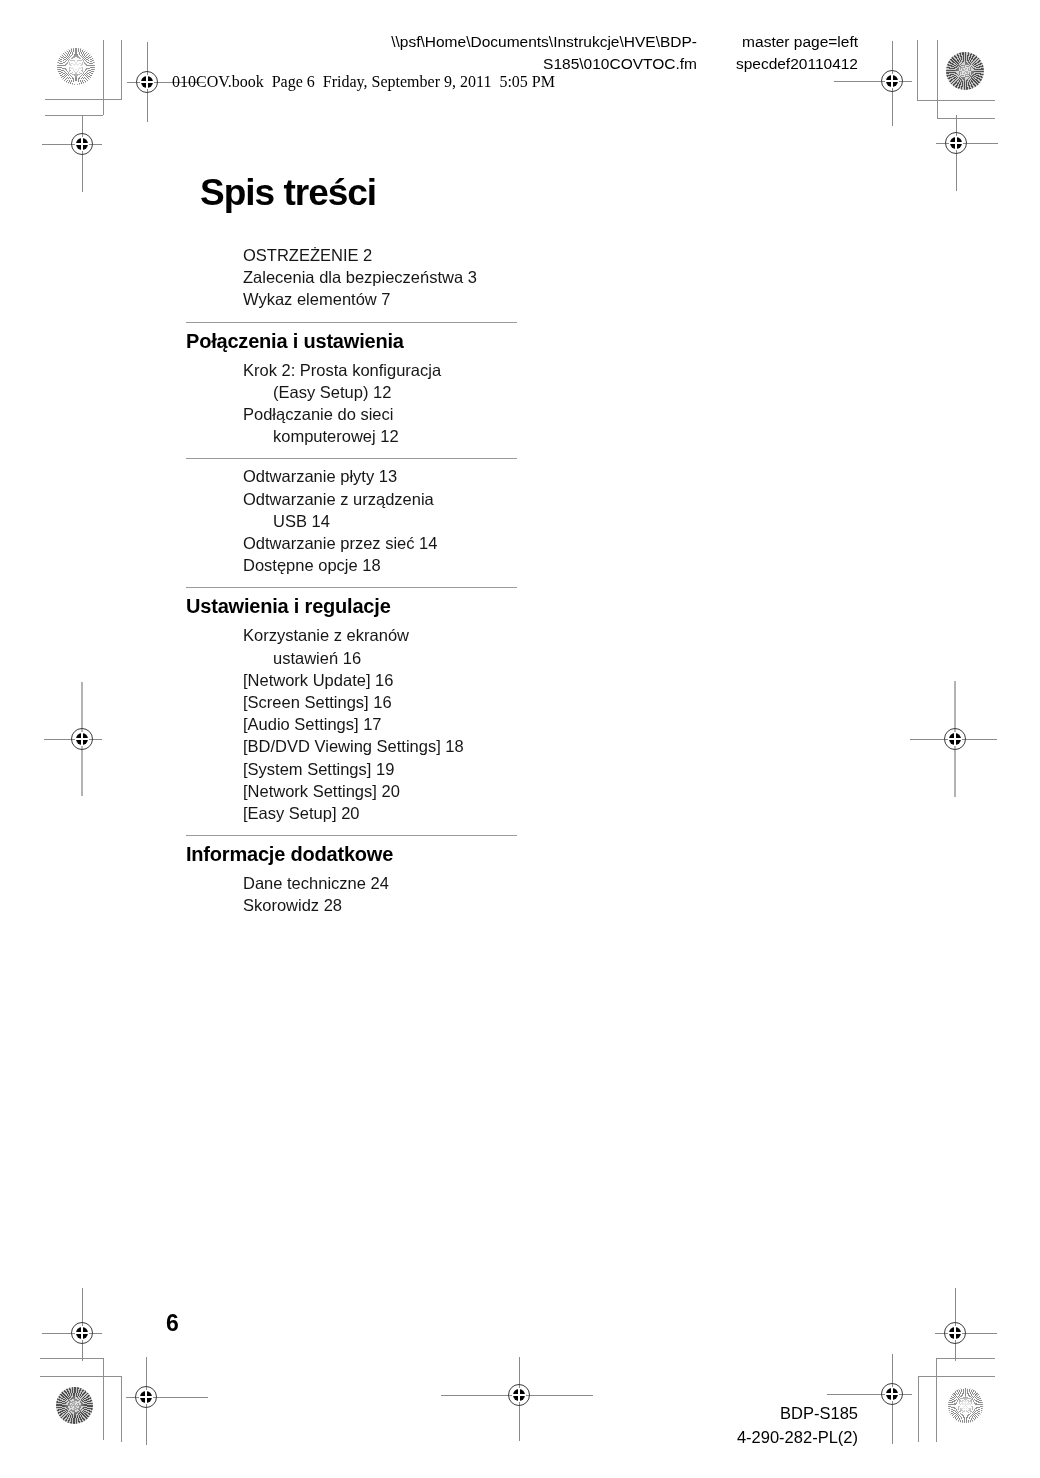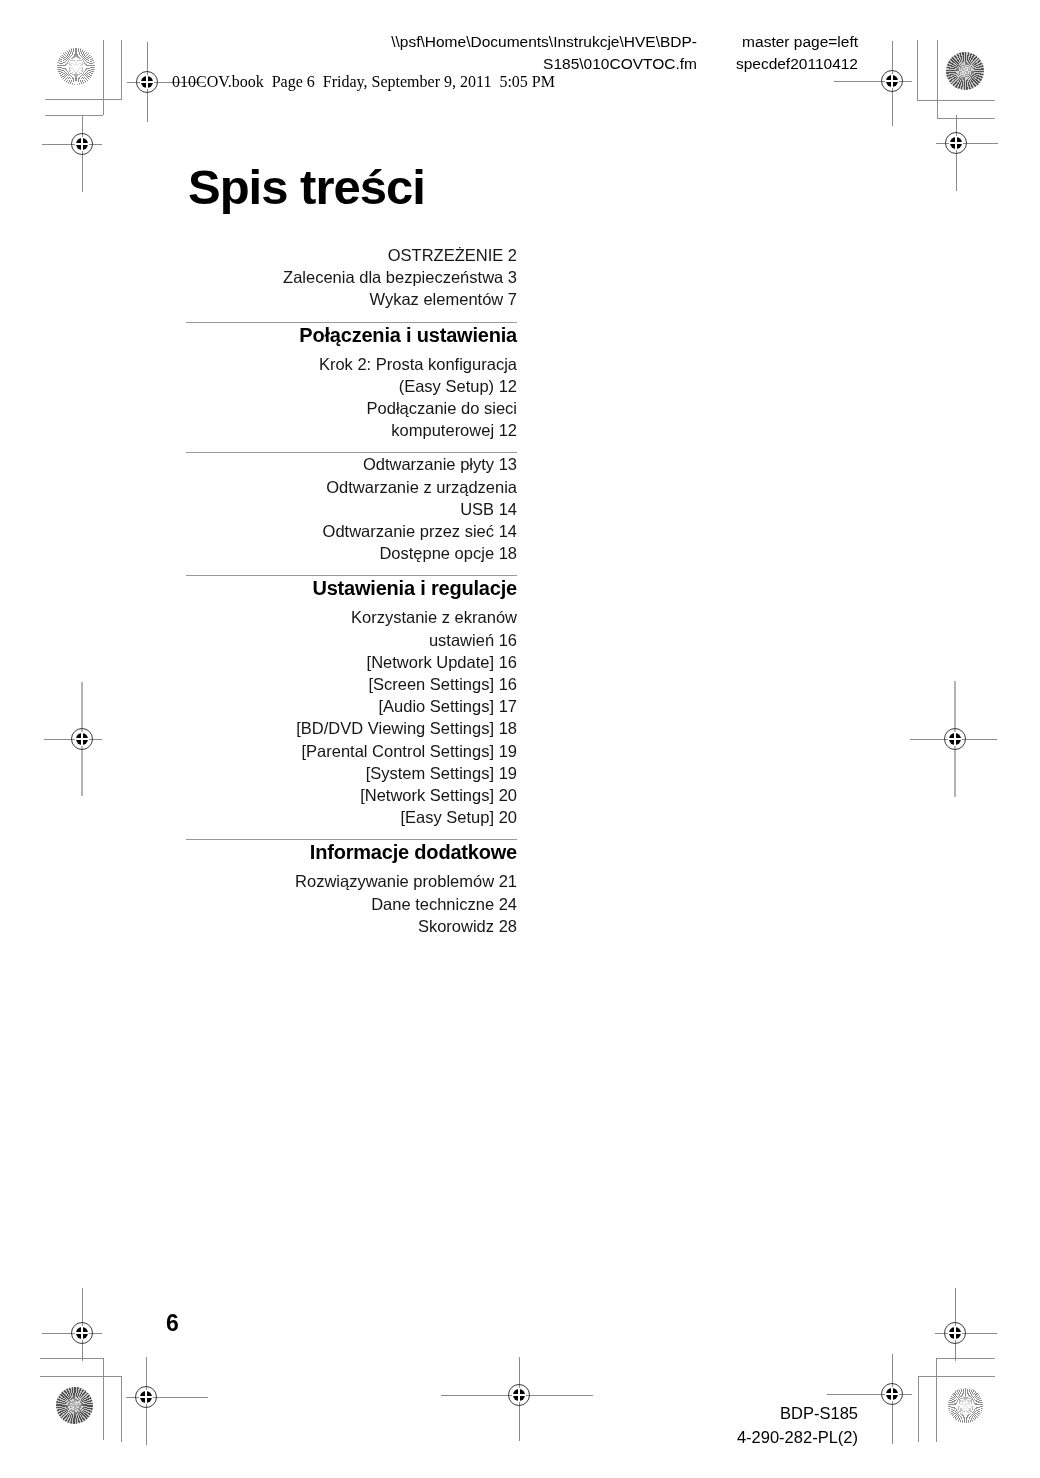--- a/index.html
+++ b/index.html
@@ -23,26 +23,26 @@
   .rm .wch{position:absolute;left:-7px;top:-1px;width:14px;height:1.5px;background:#fff;}
   .rm .wcv{position:absolute;left:-1px;top:-7px;width:1.5px;height:14px;background:#fff;}
 
   
   .hdr-path{position:absolute;top:31px;right:343px;text-align:right;font-size:15.5px;line-height:22px;color:#000;}
   .hdr-master{position:absolute;top:31px;right:182px;text-align:right;font-size:15.5px;line-height:22px;color:#000;}
   .hdr-book{position:absolute;top:73px;left:172px;font-family:"Liberation Serif",serif;
             font-size:16px;color:#000;white-space:pre;}
 
   
-  .title{position:absolute;left:188px;top:162px;margin:0;font-size:49px;font-weight:900;
+  .title{position:absolute;left:188px;top:162px;margin:12px;font-size:37px;font-weight:900;
          letter-spacing:-1px;line-height:1.05;color:#000;}
-  .toc{position:absolute;left:186px;top:244px;width:331px;text-align:right;}
+  .toc{position:absolute;left:186px;top:244px;width:331px;}
   .li{padding-left:57px;font-size:16.5px;line-height:22.2px;color:#161616;}
   .li .cont{padding-left:30px;}
-  .toc-section{border-top:1px solid #9b9b9b;margin-top:11px;}
+  .toc-section{border-top:1px solid #9b9b9b;margin-top:11px;padding-top:6px;}
   .toc-section h2{margin:0 0 6px 0;font-size:20px;font-weight:700;line-height:24px;
                   letter-spacing:-0.2px;color:#000;}
   .pageno{position:absolute;left:166px;top:1310px;font-size:23px;font-weight:700;color:#000;}
   .footer{position:absolute;right:182px;top:1401px;text-align:right;font-size:16.5px;line-height:24px;color:#000;}
   .footer .b{font-weight:400;}
 </style>
 </head>
 <body>
 
 <div class="sheet">
@@ -204,29 +204,27 @@
     <section class="toc-section">
       <h2>Ustawienia i regulacje</h2>
       <div class="li">
         <div>Korzystanie z ekranów</div>
         <div class="cont">ustawień 16</div>
       </div>
       <div class="li">[Network Update] 16</div>
       <div class="li">[Screen Settings] 16</div>
       <div class="li">[Audio Settings] 17</div>
       <div class="li">[BD/DVD Viewing Settings] 18</div>
-      <div class="li">[Parental Control Settings] 19</div>
       <div class="li">[System Settings] 19</div>
       <div class="li">[Network Settings] 20</div>
       <div class="li">[Easy Setup] 20</div>
     </section>
 
     <section class="toc-section">
       <h2>Informacje dodatkowe</h2>
-      <div class="li">Rozwiązywanie problemów 21</div>
       <div class="li">Dane techniczne 24</div>
       <div class="li">Skorowidz 28</div>
     </section>
 
   </div>
 
   <div class="pageno">6</div>
 
   <div class="footer">
     <div>BDP-S185</div>

